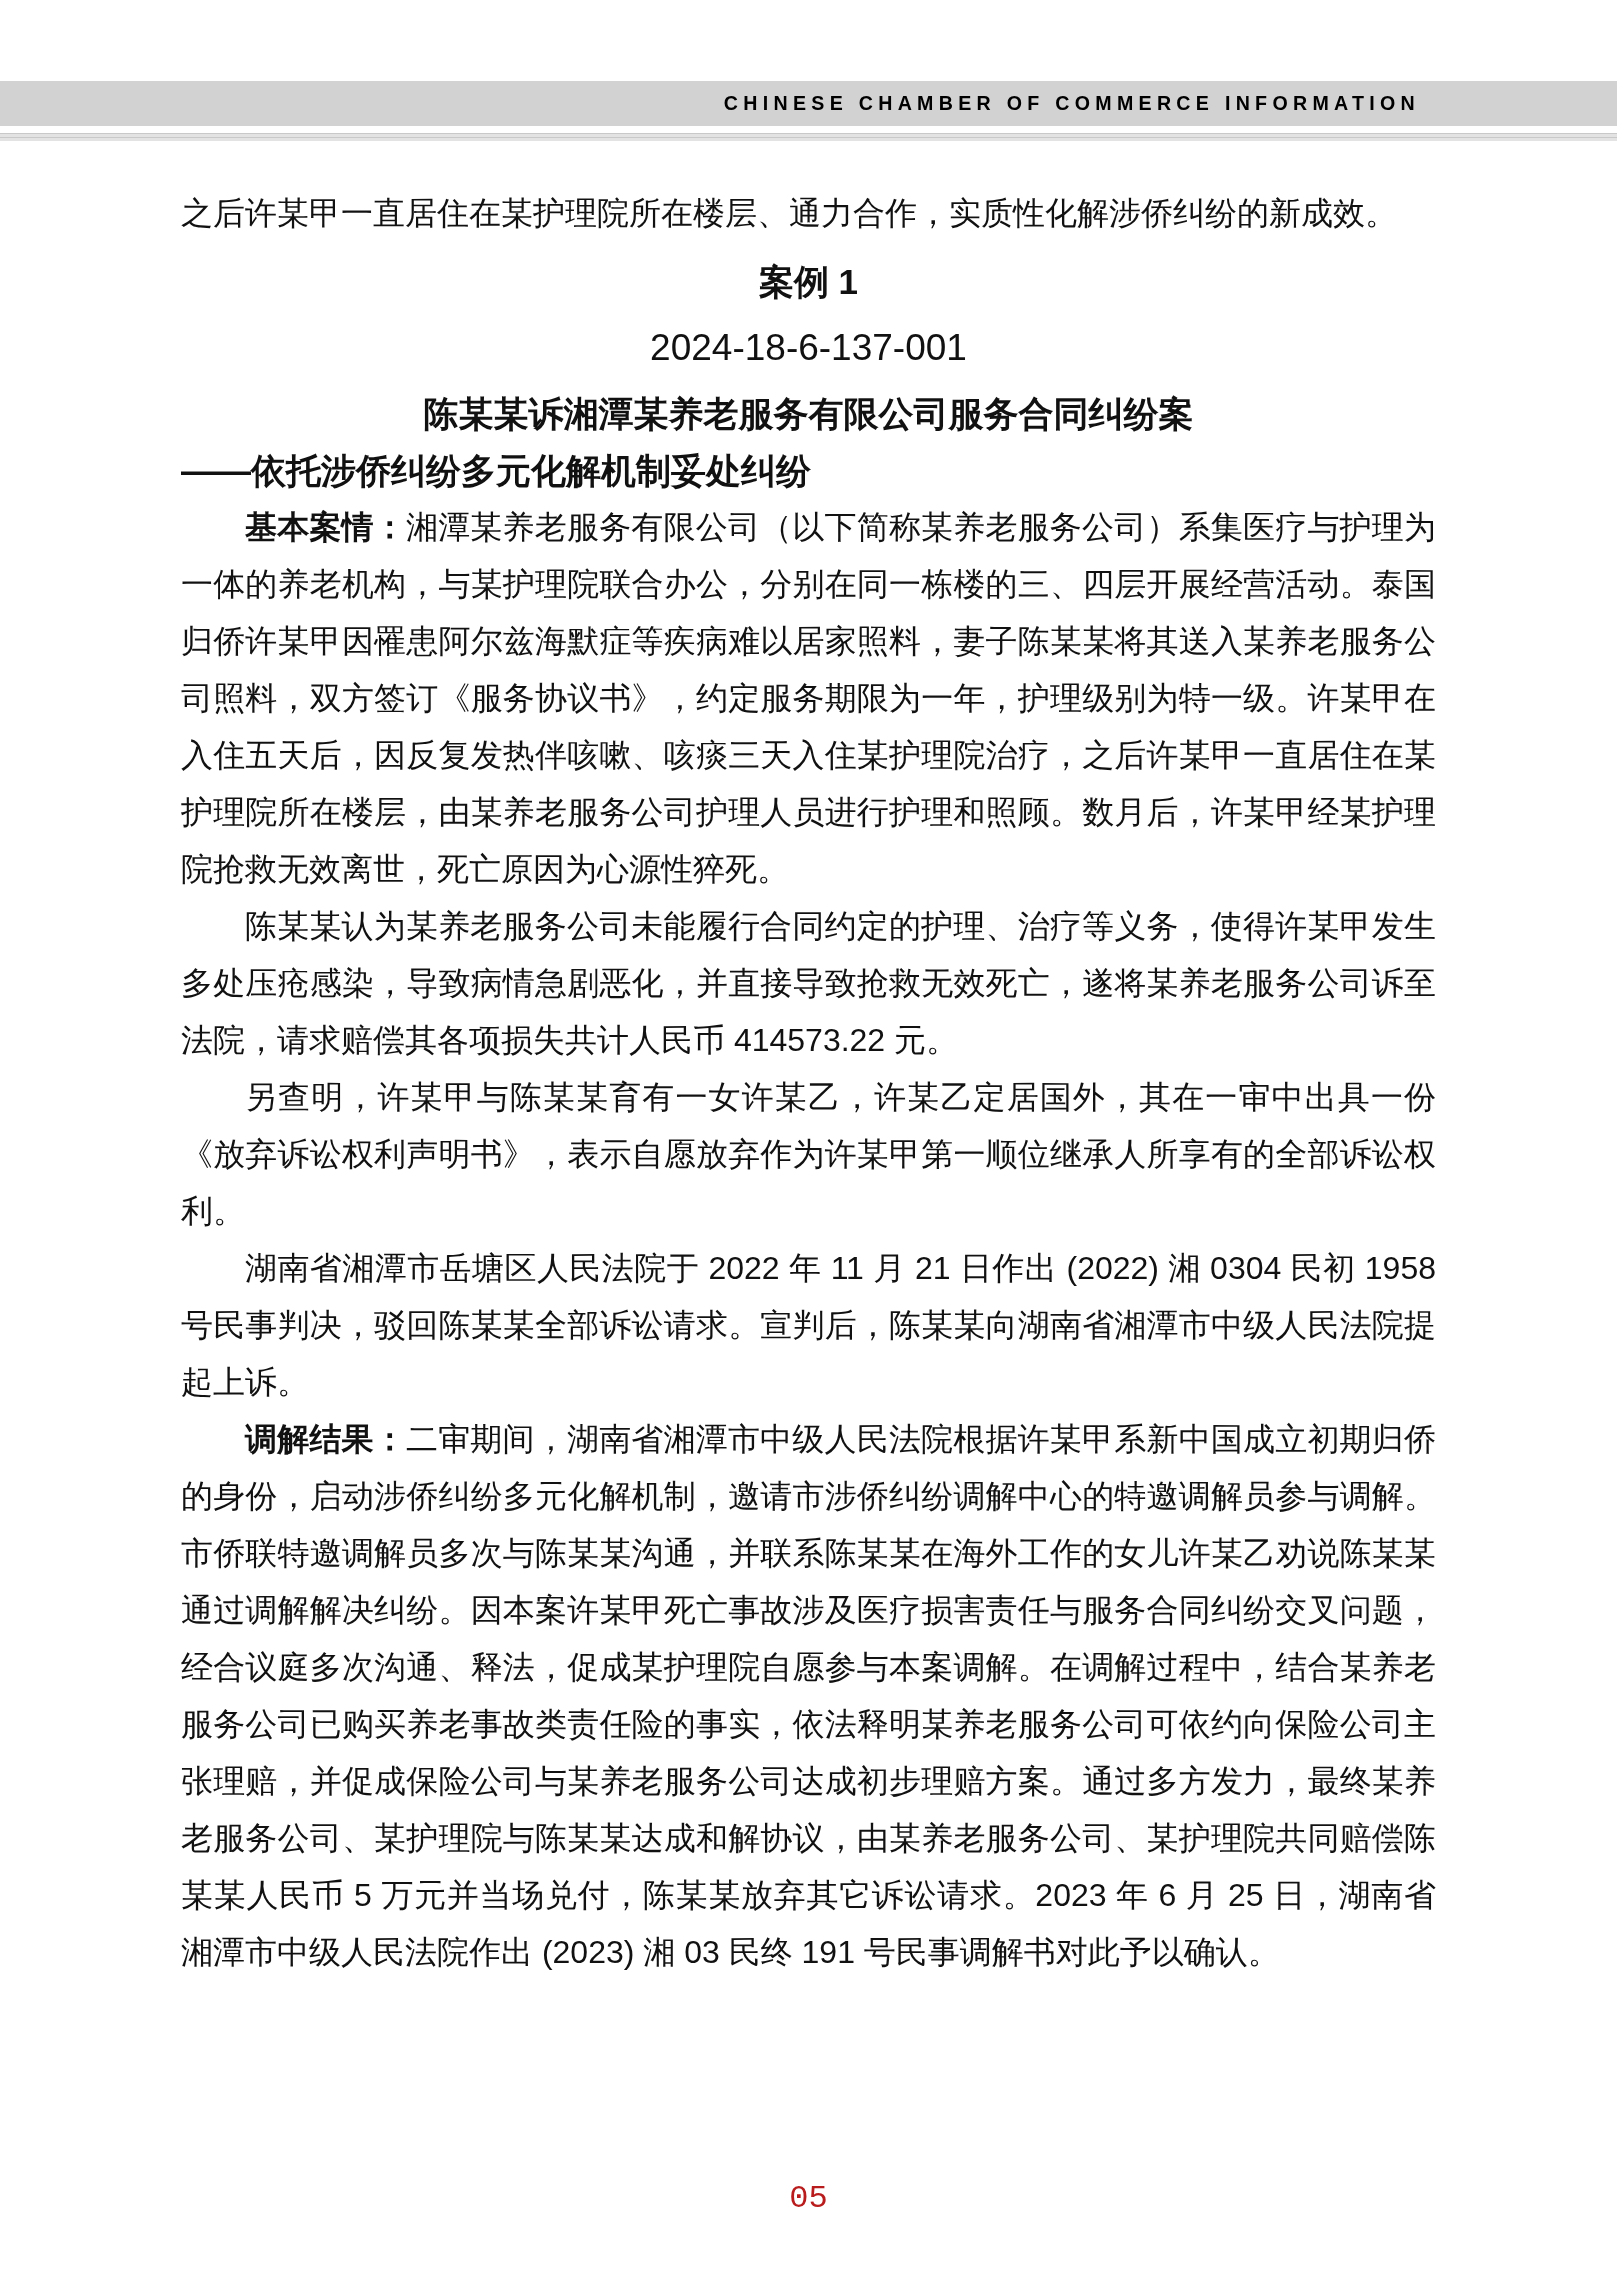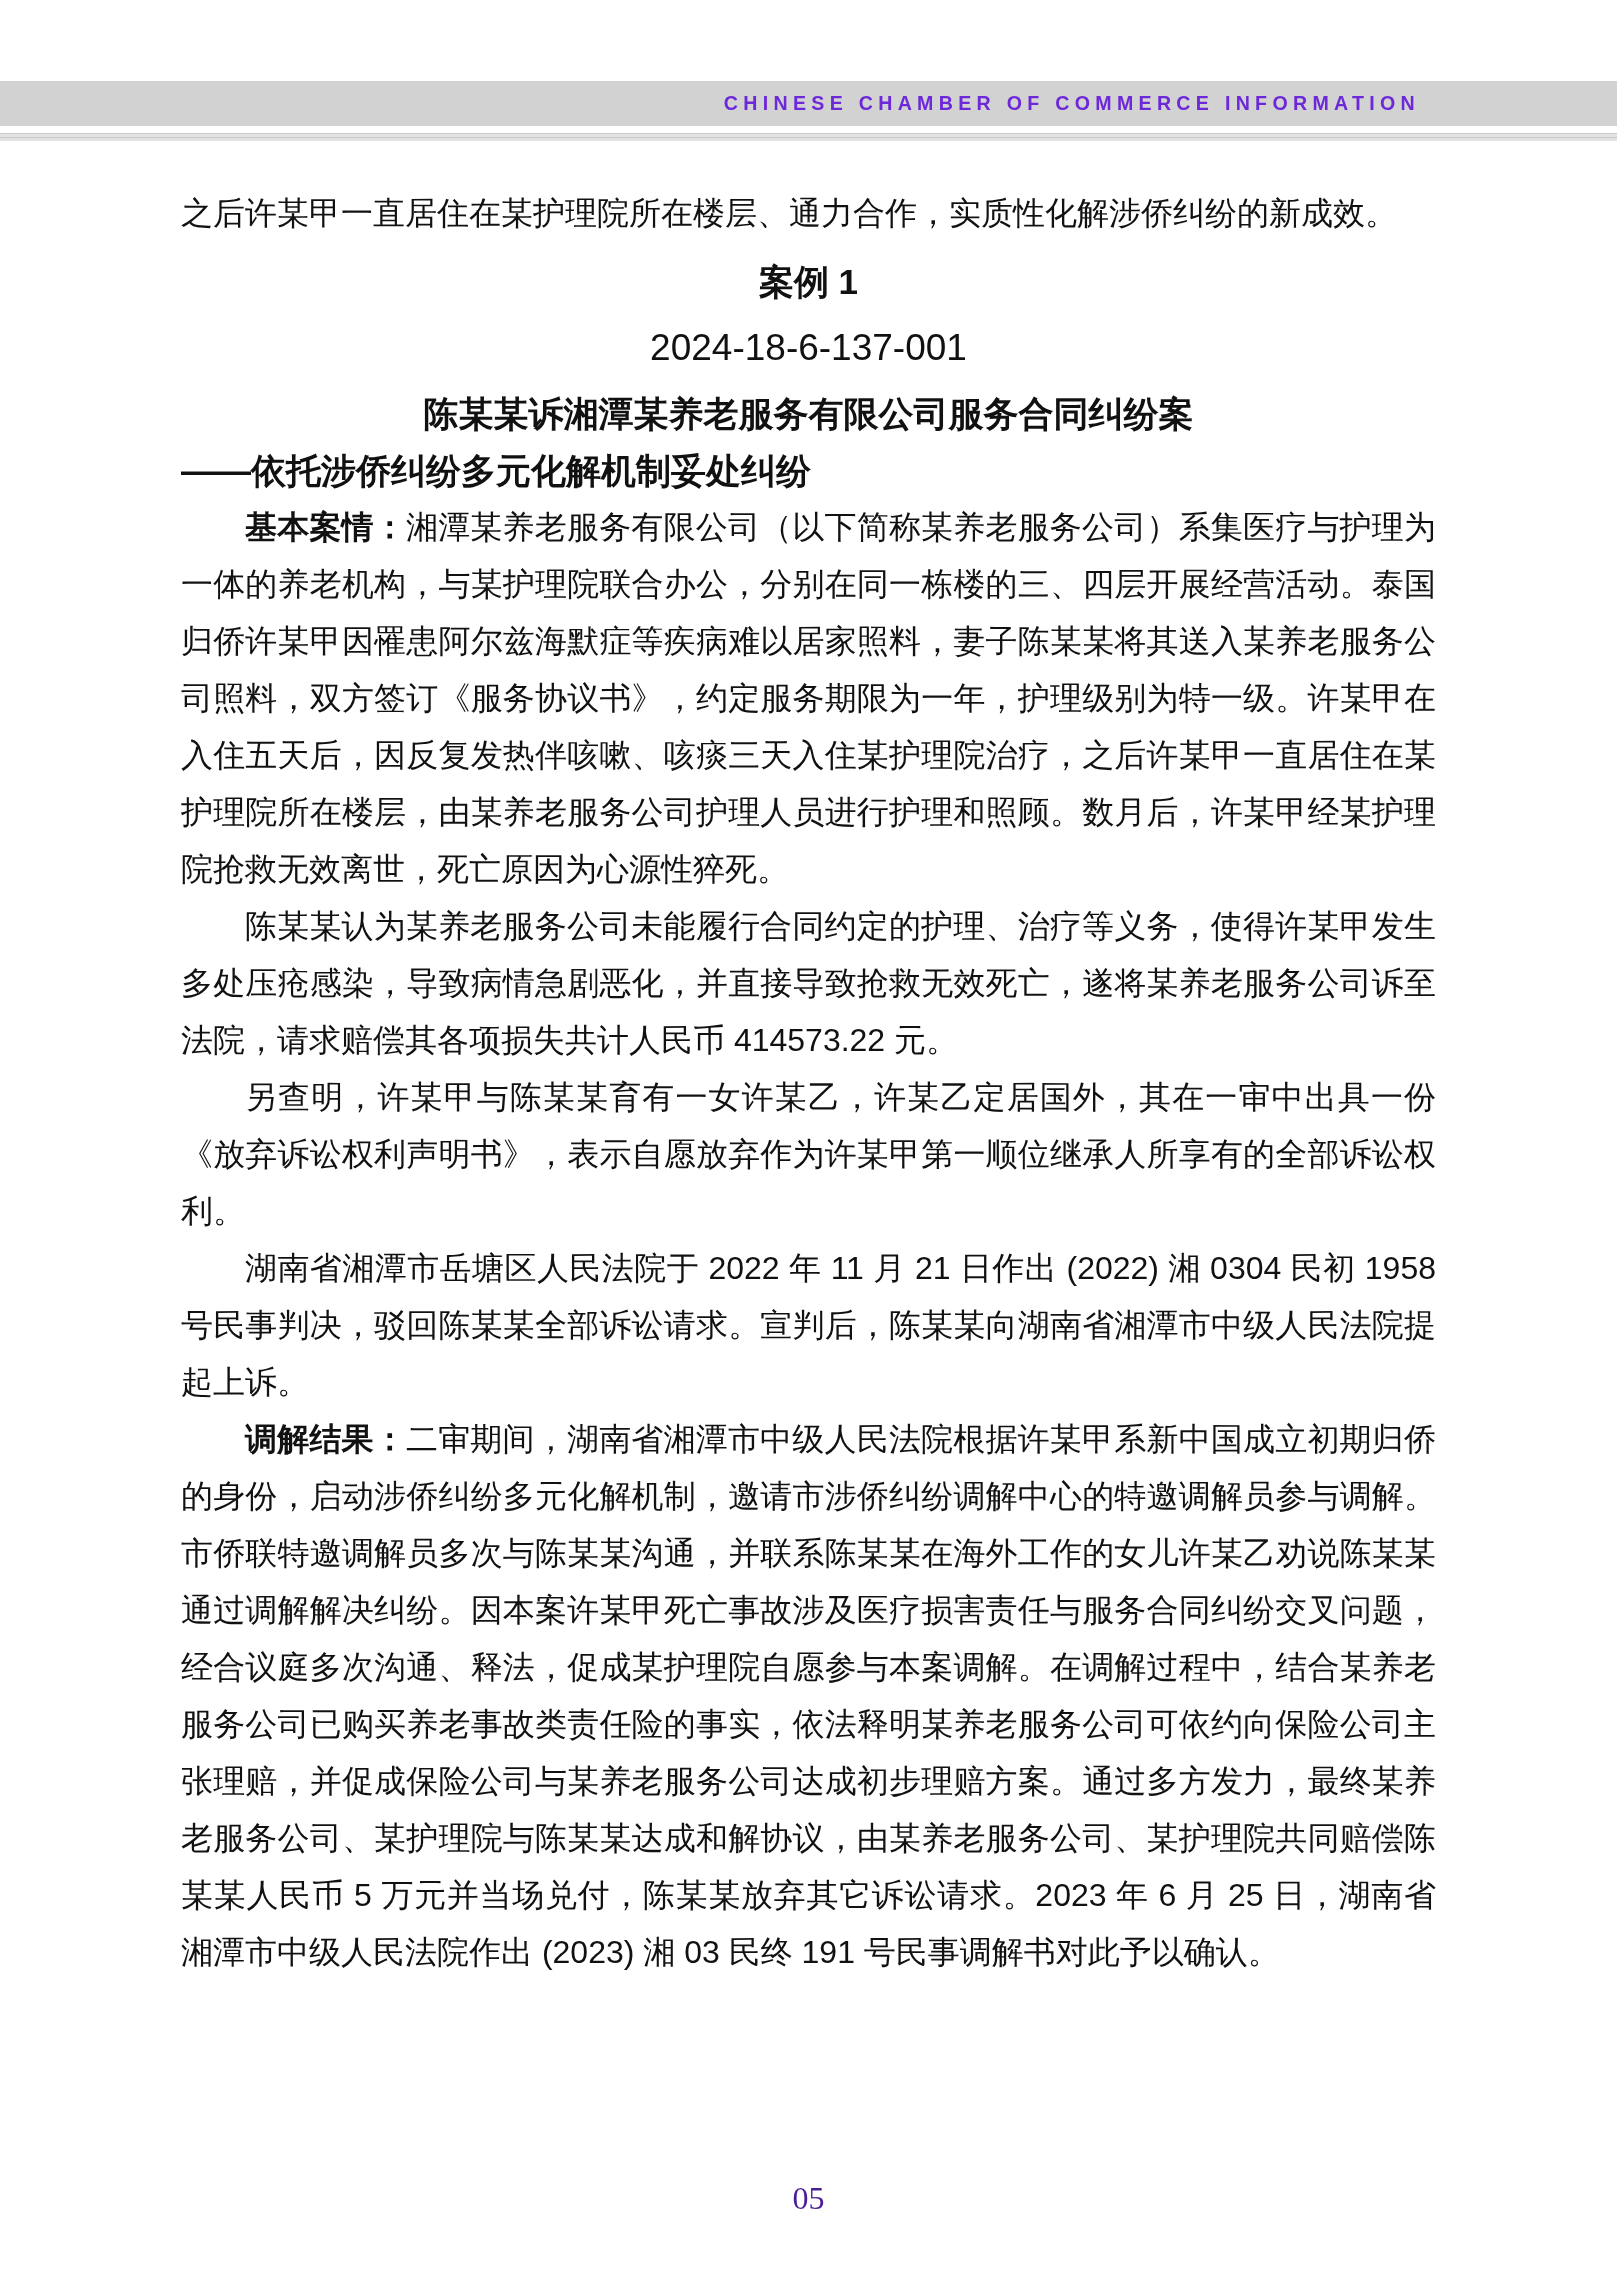--- a/index.html
+++ b/index.html
@@ -22,21 +22,21 @@
     background: #d2d2d2;
   }
   .band-main .band-text {
     display: block;
     text-align: right;
     padding-right: 197px;
     line-height: 45px;
     font-size: 19.6px;
     font-weight: 700;
     letter-spacing: 5.3px;
-    color: #6d28d9;
+    color: #000000;
     white-space: nowrap;
   }
   .band-sub {
     position: absolute;
     left: 0; right: 0;
     top: 133px;
     height: 8.3px;
     background: repeating-linear-gradient(
       180deg,
       #c9c9c9 0px, #c9c9c9 1.5px,
@@ -89,23 +89,23 @@
   }
 
   .body-para { text-indent: 2em; }
   .para-label { font-weight: 700; }
 
   .page-number {
     position: absolute;
     top: 2180px;
     left: 0; right: 0;
     text-align: center;
-    font-family: Liberation Serif, serif;
+    font-family: Liberation Mono, monospace;
     font-size: 32px;
-    color: #4c1d95;
+    color: #b91c1c;
   }
 </style>
 </head>
 <body>
 
 <div class="page">
 
   <div class="band-main">
     <span class="band-text">CHINESE CHAMBER OF COMMERCE INFORMATION</span>
   </div>

